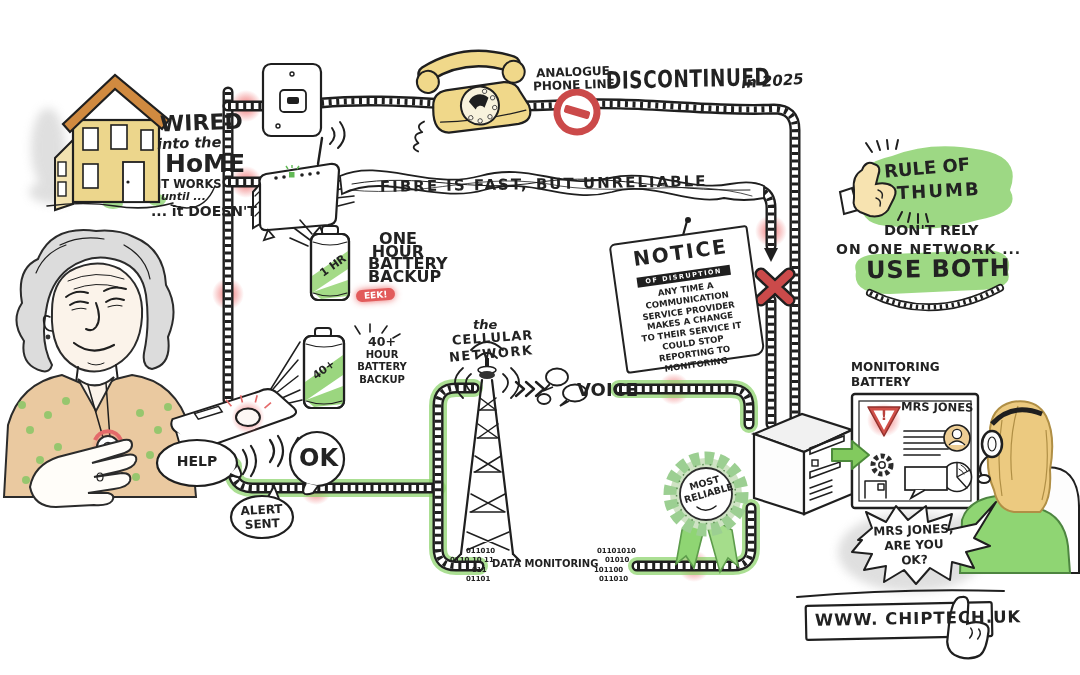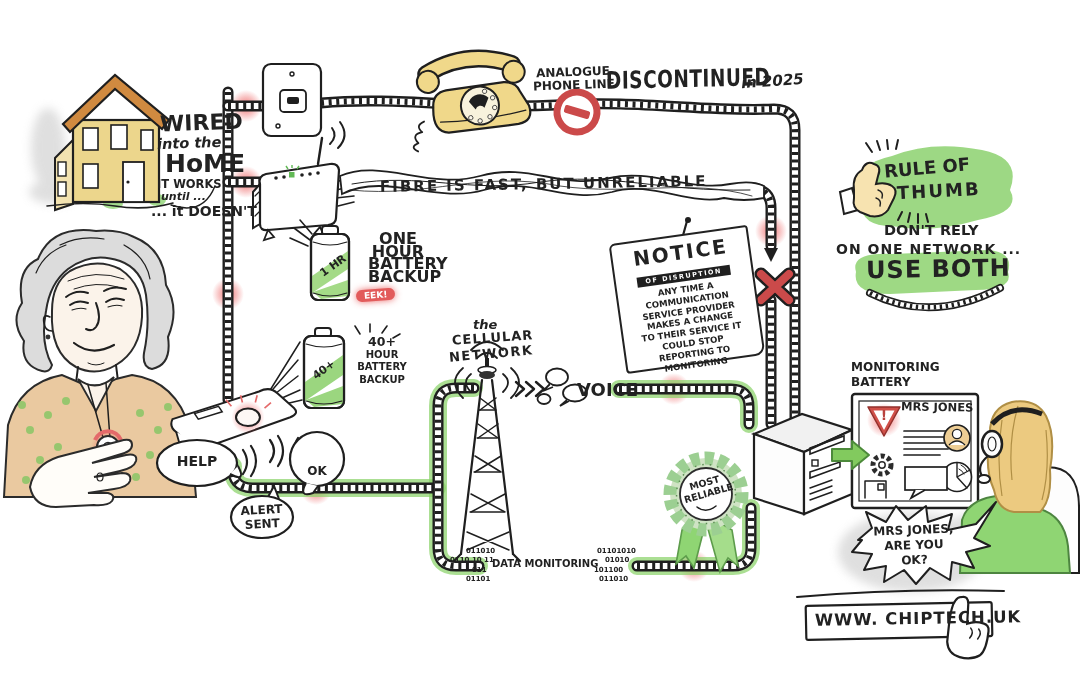--- a/index.html
+++ b/index.html
@@ -460,21 +460,21 @@
 <div class="bin" style="left:605px;top:556px">01010</div>
 <div class="bin" style="left:594px;top:566px">101100</div>
 <div class="bin" style="left:599px;top:575px">011010</div>
 
 <div class="t c" style="left:682px;top:478px;width:48px;font-size:9.5px;line-height:10.5px;transform:rotate(-16deg)">
   <div>MOST</div>
   <div>RELIABLE</div>
 </div>
 
 <div class="t c" style="left:165px;top:453px;width:64px;font-size:14px">HELP</div>
-<div class="t c" style="left:299px;top:465px;width:36px;font-size:12px">OK</div>
+<div class="t c" style="left:299px;top:445px;width:36px;font-size:24px">OK</div>
 <div class="t c" style="left:233px;top:504px;width:58px;font-size:12px;line-height:13.5px;transform:rotate(-3deg)">
   <div>ALERT</div>
   <div>SENT</div>
 </div>
 
 <div class="t" style="left:851px;top:360px;font-size:12px;line-height:14.5px">
   <div>MONITORING</div>
   <div>BATTERY</div>
 </div>
 <div class="t" style="left:901px;top:401px;font-size:11.5px;transform:rotate(1deg)">MRS JONES</div>

